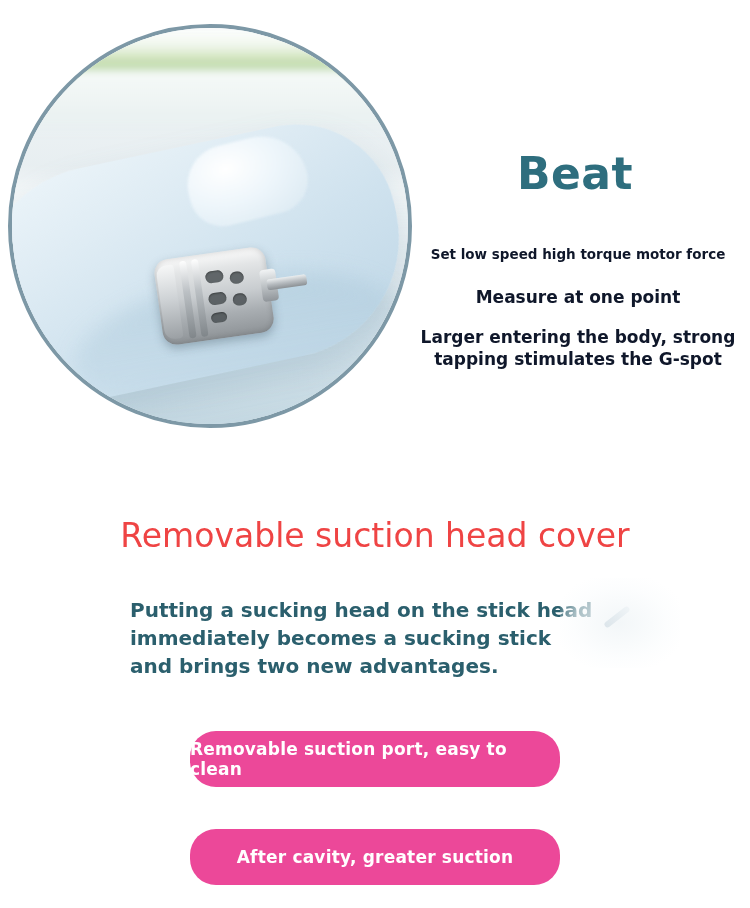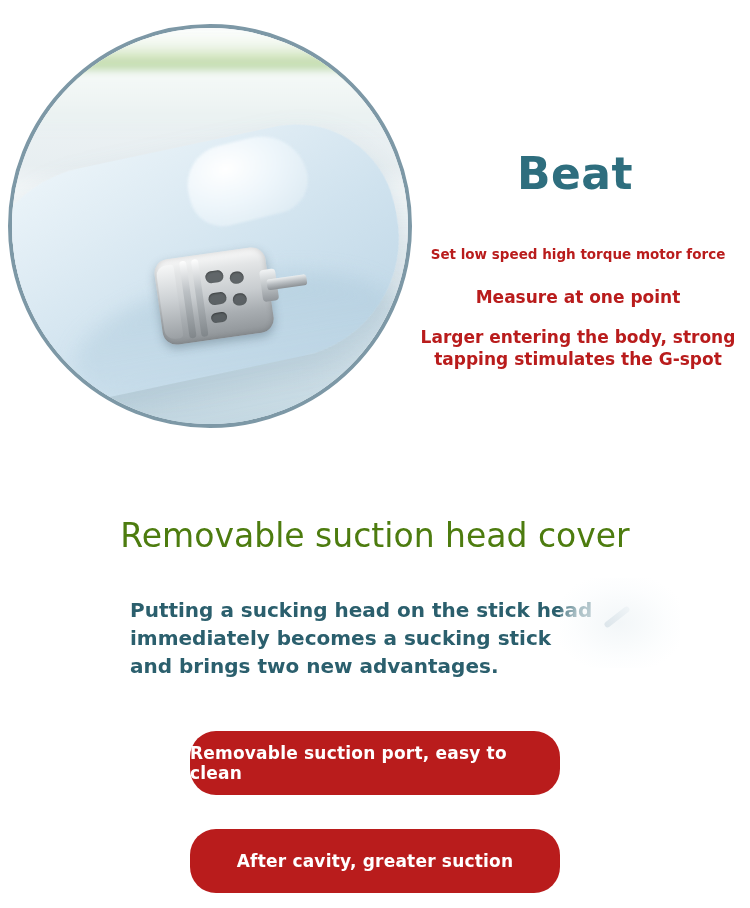--- a/index.html
+++ b/index.html
@@ -180,37 +180,37 @@
     font-weight: 700;
     color: #2e6e7e;
     letter-spacing: 0.5px;
   }
   .beat-lines {
     position: absolute;
     left: 418px;
     top: 244px;
     width: 320px;
     text-align: center;
-    color: #b91c1c;
+    color: #0f172a;
     font-weight: 700;
   }
   .beat-line-1 { font-size: 13.5px; line-height: 20px; }
   .beat-line-2 { font-size: 17px; line-height: 26px; margin-top: 20px; }
   .beat-line-3 { font-size: 17px; line-height: 22px; margin-top: 16px; }
 
   
   .section-title {
     position: absolute;
     left: 0;
     top: 516px;
     width: 750px;
     text-align: center;
     font-size: 33px;
     font-weight: 400;
-    color: #4d7c0f;
+    color: #ef4444;
   }
   .paragraph {
     position: absolute;
     left: 130px;
     top: 596px;
     width: 470px;
     font-size: 20px;
     line-height: 28px;
     font-weight: 700;
     color: #2b5f6d;
@@ -235,23 +235,23 @@
     border-radius: 4px;
     transform: rotate(-38deg);
     opacity: 0.85;
   }
 
   
   .pill {
     position: absolute;
     left: 190px;
     width: 370px;
-    height: 64px;
+    height: 56px;
     border-radius: 26px;
-    background: #b91c1c;
+    background: #ec4899;
     color: #ffffff;
     display: flex;
     align-items: center;
     justify-content: center;
     font-size: 17px;
     font-weight: 700;
     letter-spacing: 0.2px;
   }
   .pill-1 { top: 731px; }
   .pill-2 { top: 829px; }

